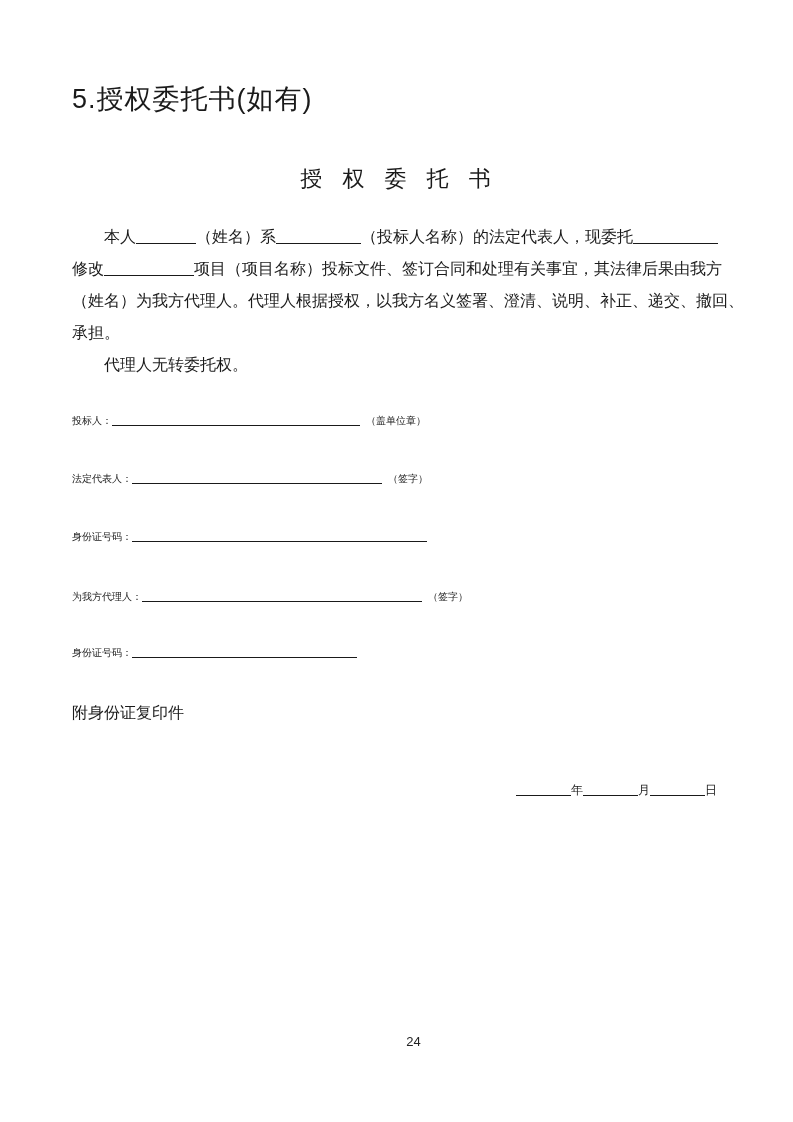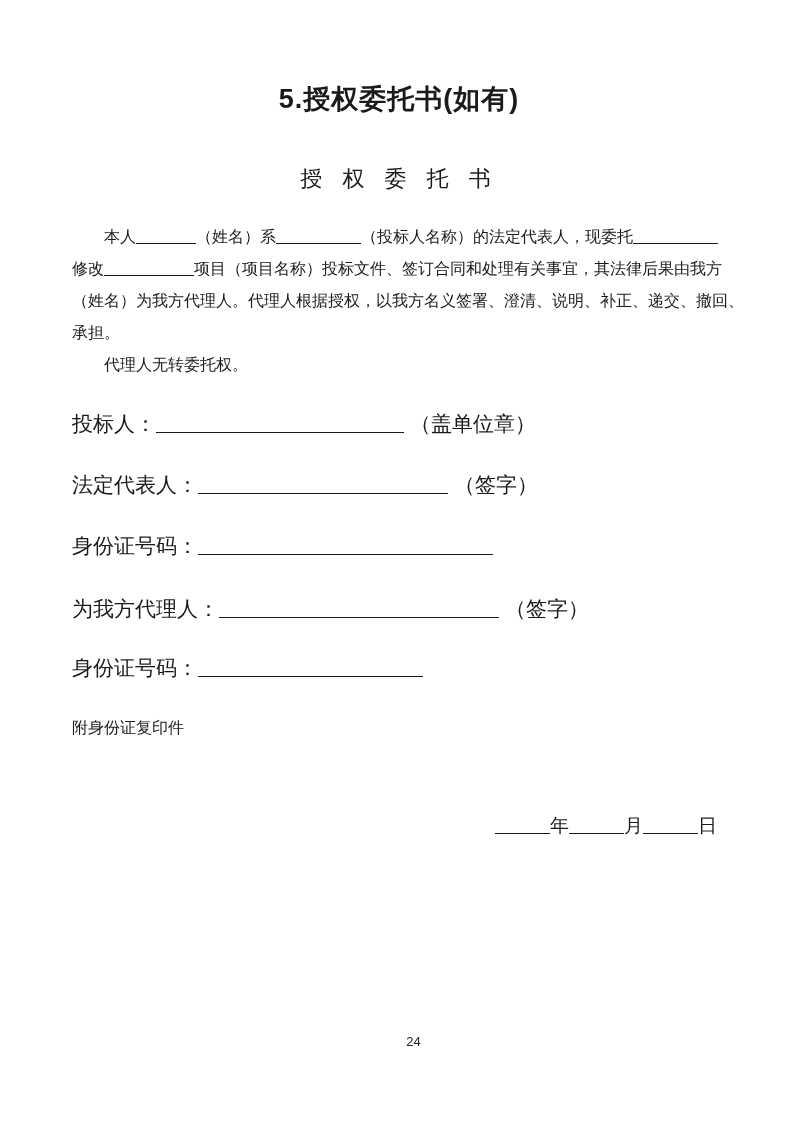--- a/index.html
+++ b/index.html
@@ -10,24 +10,23 @@
     margin: 0 auto;
     background: #ffffff;
     color: #1a1a1a;
     font-family: "Liberation Serif", "DejaVu Serif", serif;
     box-sizing: border-box;
     padding: 82px 67px 0 72px;
     overflow: hidden;
   }
   .sec-title {
     font-family: "Liberation Sans", "DejaVu Sans", sans-serif;
-    font-weight: 700;
+    font-weight: 400;
     font-size: 27px;
     line-height: 35px;
-    text-align: center;
     letter-spacing: 1px;
     margin: 0;
   }
   .doc-title {
     font-family: "Liberation Sans", "DejaVu Sans", sans-serif;
     font-weight: 400;
     font-size: 22px;
     line-height: 28px;
     text-align: center;
     letter-spacing: 7px;
@@ -41,39 +40,39 @@
   .para .line { white-space: nowrap; }
   .indent { padding-left: 32px; }
   .blank {
     display: inline-block;
     border-bottom: 1px solid #1a1a1a;
     height: 1em;
     position: relative;
     top: 2px;
   }
   .field-row {
-    font-size: 21px;
+    font-size: 10px;
     line-height: 24px;
     white-space: nowrap;
   }
   .fr-1 { margin-top: 28px; }
   .fr-2 { margin-top: 34px; }
   .fr-3 { margin-top: 34px; }
   .fr-4 { margin-top: 36px; }
   .fr-5 { margin-top: 32px; }
   .suffix { margin-left: 6px; }
   .attachment {
     font-size: 16px;
     line-height: 24px;
     margin-top: 36px;
   }
   .date-row {
-    font-size: 19px;
+    font-size: 12px;
     line-height: 24px;
-    margin-top: 72px;
+    margin-top: 53px;
     text-align: right;
     padding-right: 9px;
     white-space: nowrap;
   }
   .page-number {
     position: absolute;
     left: 17px;
     top: 1034px;
     width: 100%;
     text-align: center;

